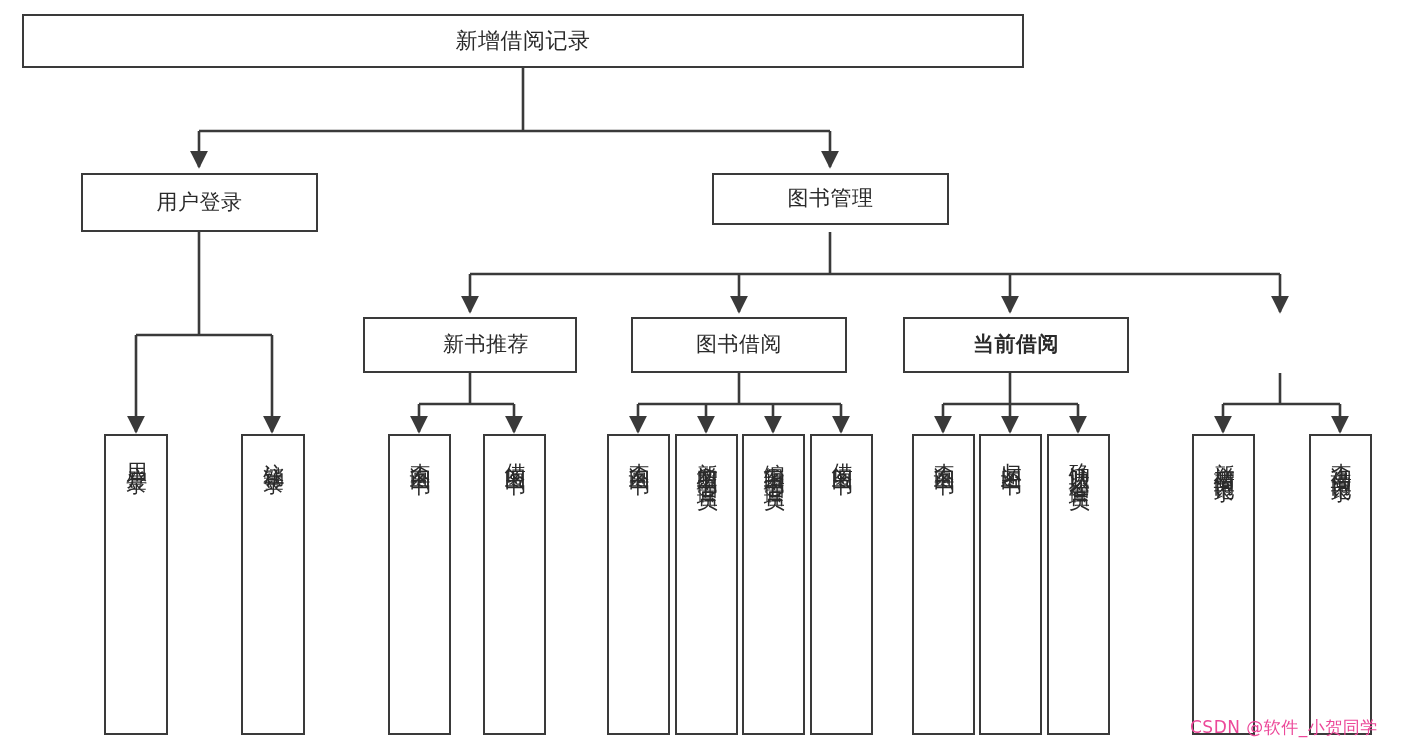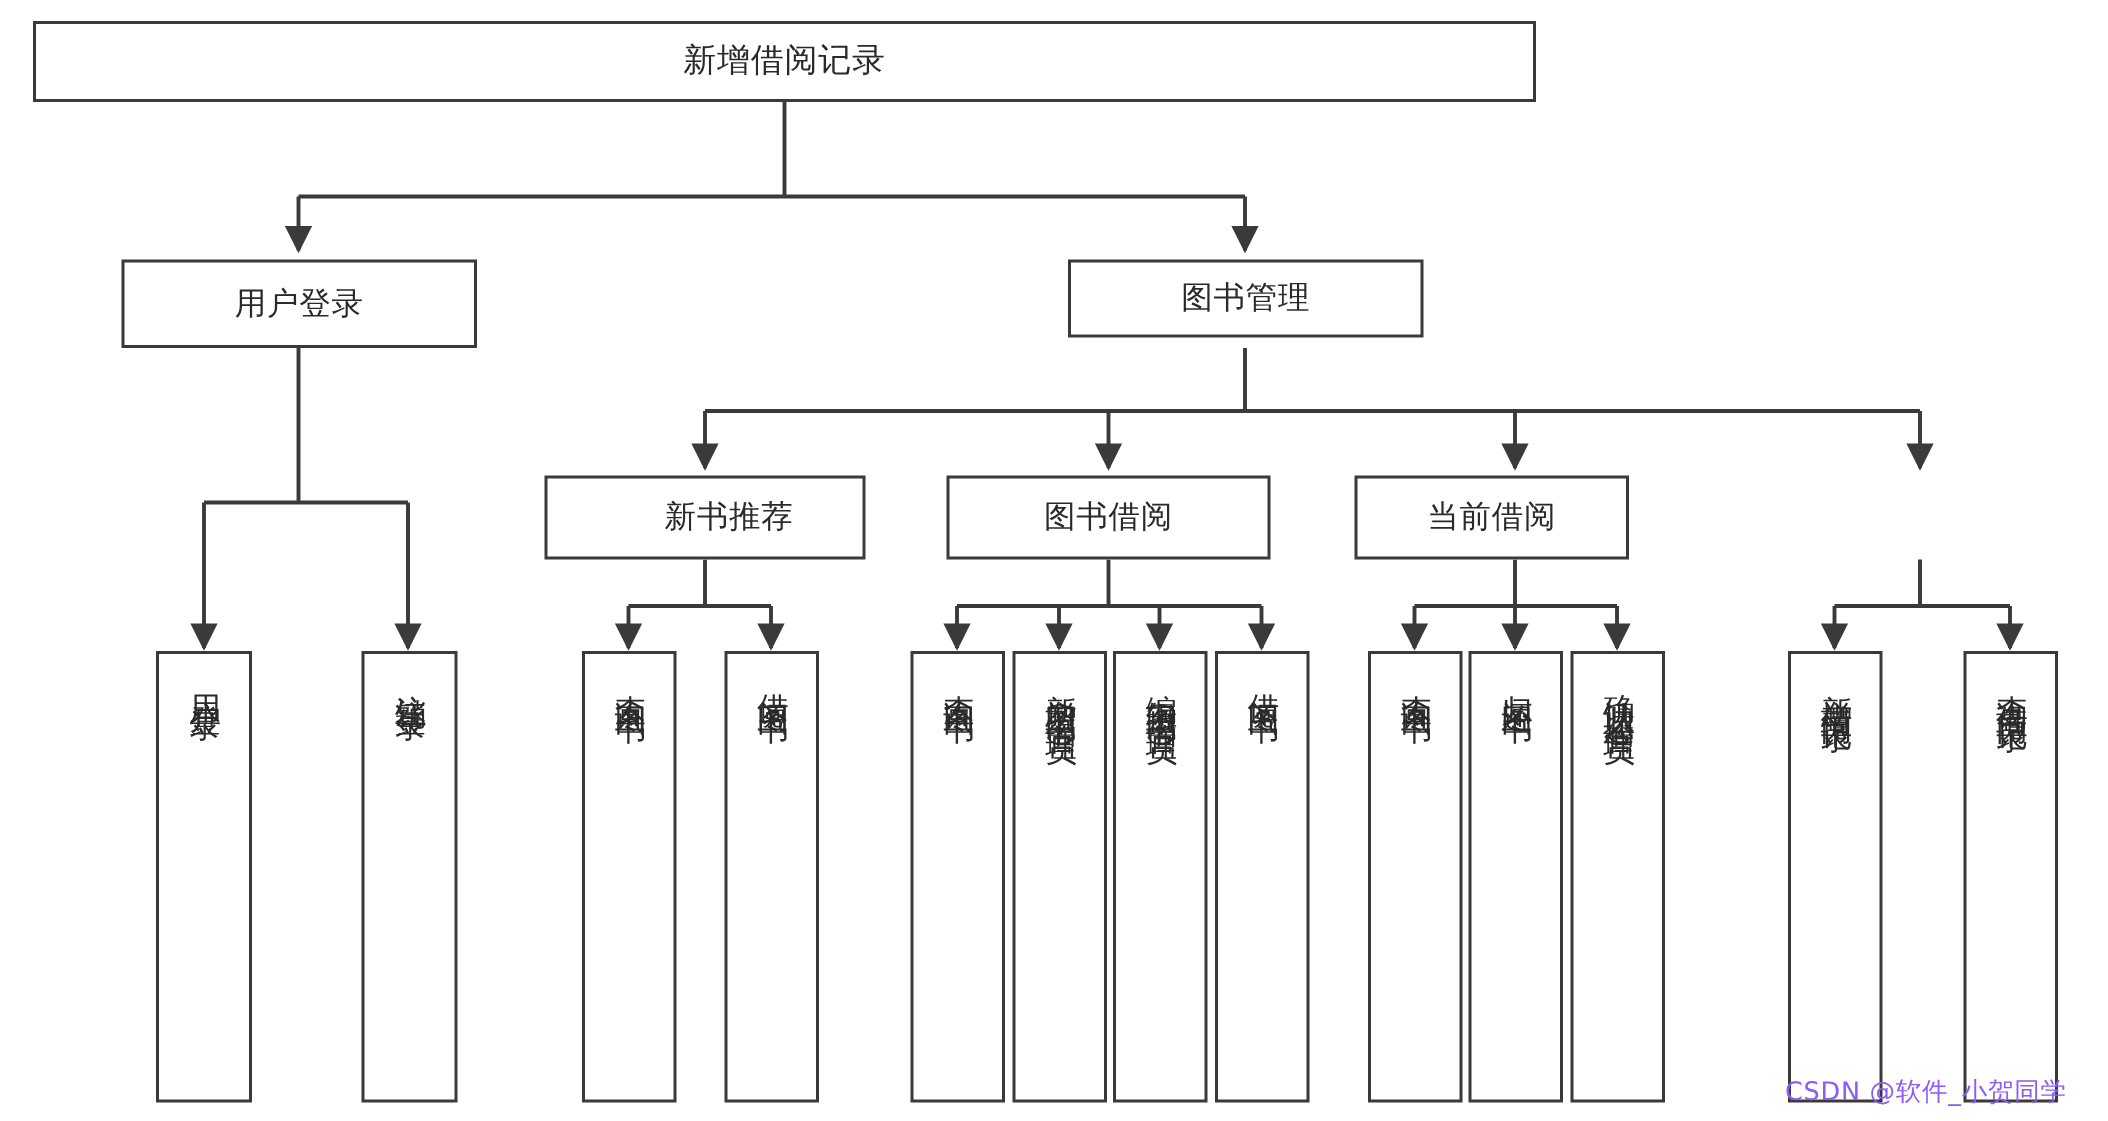--- a/index.html
+++ b/index.html
@@ -62,21 +62,21 @@
     line-height: 1.12;
     letter-spacing: 4px;
     white-space: nowrap;
     text-align: left;
   }
   #watermark {
     position: absolute;
     left: 1190px;
     top: 716px;
     font-size: 17px;
-    color: #8b5cf6;
+    color: #ec4899;
     letter-spacing: 0.5px;
     white-space: nowrap;
     z-index: 5;
   }
 </style>
 </head>
 <body>
 
 <div id="diagram">
 
@@ -140,21 +140,21 @@
   <div class="node h" style="left:712px; top:173px; width:237px; height:52px;">
     <span class="label">图书管理</span>
   </div>
 
   <div class="node h" style="left:363px; top:317px; width:214px; height:56px;padding-left:32px;">
     <span class="label">新书推荐</span>
   </div>
   <div class="node h" style="left:631px; top:317px; width:216px; height:56px;">
     <span class="label">图书借阅</span>
   </div>
-  <div class="node h" style="left:903px; top:317px; width:183px; height:56px;">
+  <div class="node h" style="left:903px; top:317px; width:226px; height:56px;font-weight:bold;">
     <span class="label">当前借阅</span>
   </div>
 
   <div class="node v" style="left:104px; top:434px; width:64px; height:301px;">
     <span class="label">用户登录</span>
   </div>
   <div class="node v" style="left:241px; top:434px; width:64px; height:301px;">
     <span class="label">注销登录</span>
   </div>
 

